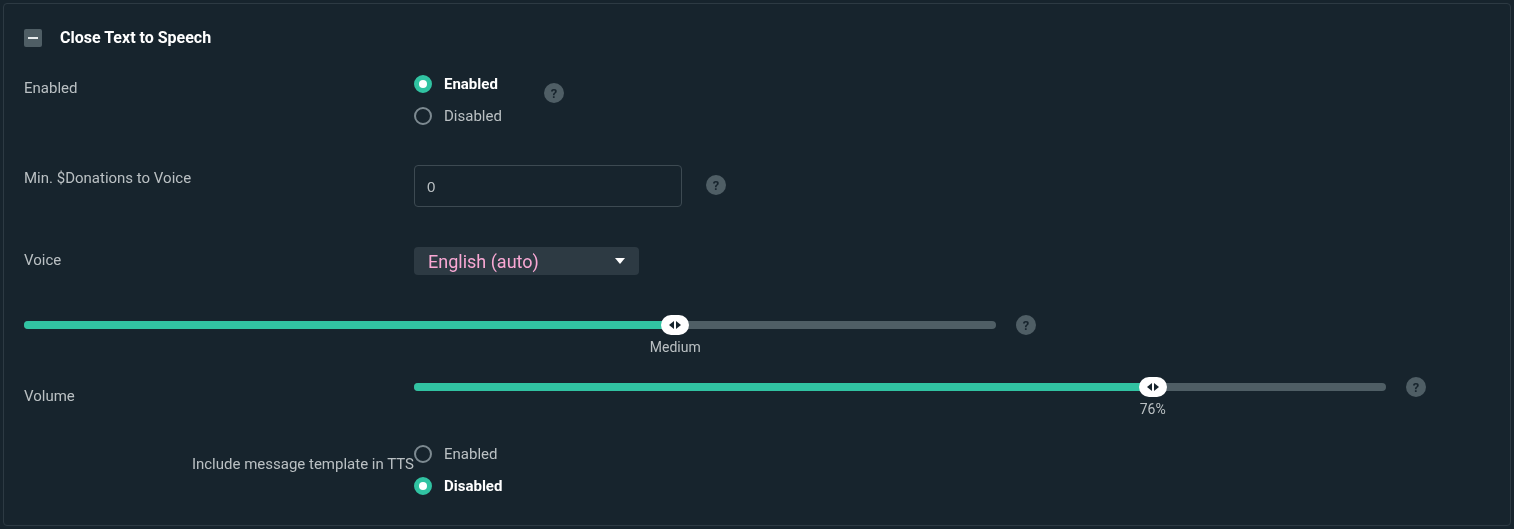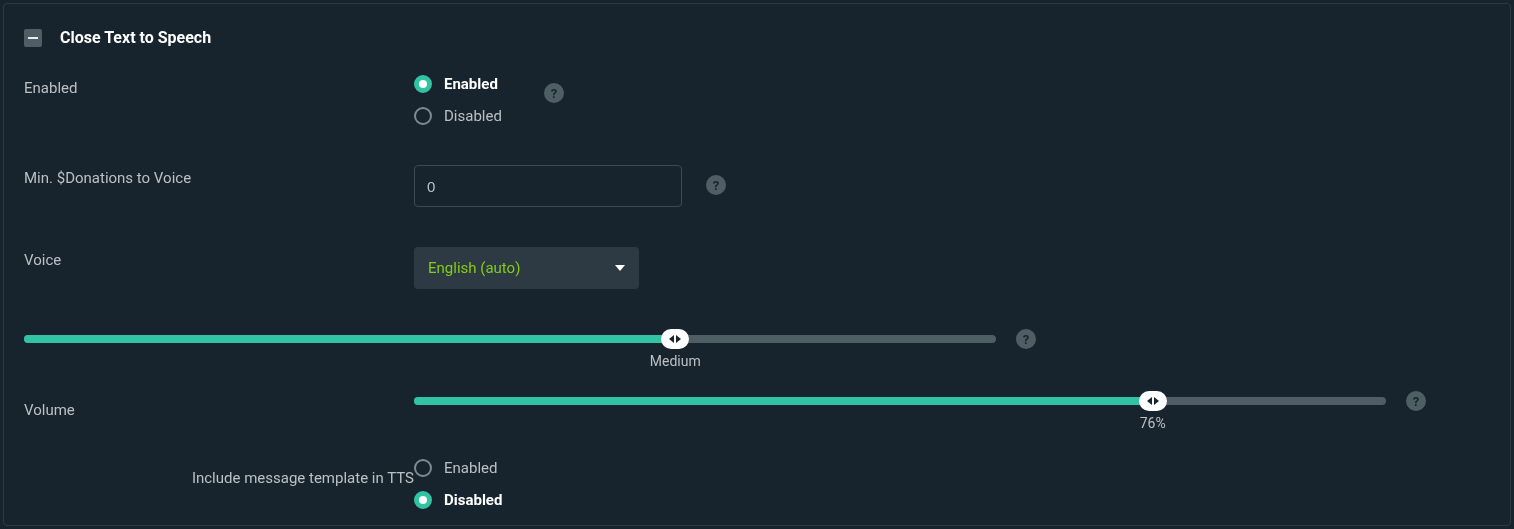--- a/index.html
+++ b/index.html
@@ -91,28 +91,28 @@
     background: transparent;
     border: 1px solid #3d4a52;
     border-radius: 4px;
     color: #bac0c3;
     padding: 0 12px;
     font-size: 15px;
     outline: none;
   }
   
   .select {
-    width: 225px; height: 42px;
+    width: 225px; height: 28px;
     background: #2d3a43;
     border-radius: 4px;
-    color: #84cc16;
+    color: #f9a8d4;
     padding: 0 14px;
     display: flex; align-items: center; justify-content: space-between;
     cursor: pointer;
-    font-size: 15px;
+    font-size: 18px;
   }
   .caret {
     width: 0; height: 0;
     border-left: 5px solid transparent;
     border-right: 5px solid transparent;
     border-top: 6px solid #ffffff;
   }
   
   .slider-wrap { position: relative; width: 972px; }
   .slider-track {

